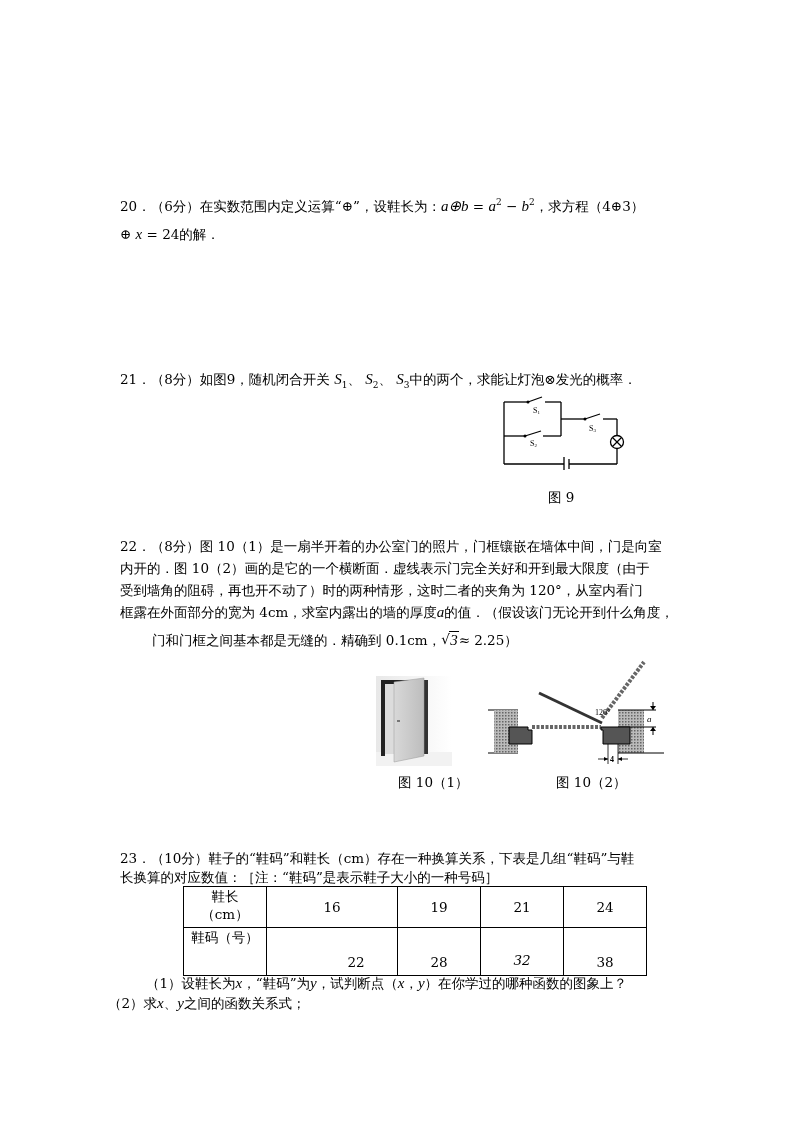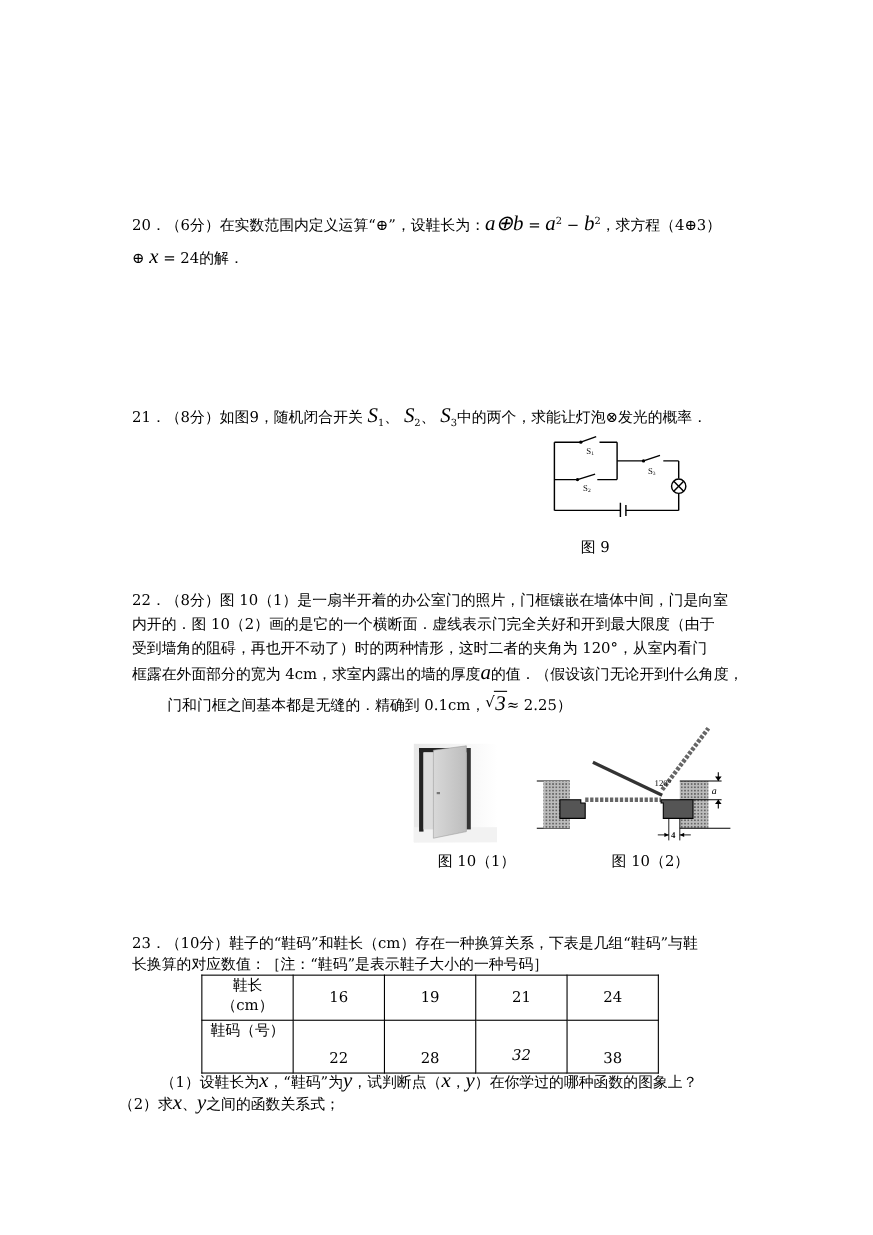--- a/index.html
+++ b/index.html
@@ -1,20 +1,20 @@
 <!DOCTYPE html>
 <html><head>
 <meta charset="utf-8">
 <style>
   html, body { margin: 0; padding: 0; background: #ffffff; }
   body { width: 794px; height: 1123px; position: relative; overflow: hidden;
          font-family: "DejaVu Serif", "Liberation Serif", serif; color: #000; font-size: 13.5px; }
   .abs { position: absolute; }
   .line { position: absolute; left: 120px; white-space: nowrap; line-height: 20px; }
-  .it { font-style: italic; font-family: "Liberation Serif", serif; font-size: 19px; }
+  .it { font-style: italic; font-family: "Liberation Serif", serif; font-size: 15px; }
   sub, sup { font-size: 9px; }
   .caption { position: absolute; font-size: 13.5px; white-space: nowrap; }
   table.shoe { position: absolute; left: 183px; top: 886px; border-collapse: collapse; }
   table.shoe td { border: 1px solid #000; text-align: center; font-size: 13.5px; height: 40px; padding: 0; }
   table.shoe td.hdr { width: 82px; line-height: 18px; vertical-align: top; }
   table.shoe td.val { width: 82px; }
   .sqrt { display: inline-block; position: relative; padding-left: 8px; }
   .sqrt-bar { border-top: 1px solid #000; padding: 0 1px; }
 </style>
 </head>
@@ -68,21 +68,21 @@
     <circle cx="33" cy="7" r="1.5"></circle>
       <circle cx="30" cy="41" r="1.5"></circle>
       <circle cx="90" cy="24" r="1.5"></circle>
   </g>
   <g font-family="Liberation Serif, serif" font-size="8" fill="#000">
     <text x="38" y="18">S<tspan font-size="5" dy="1">1</tspan></text>
     <text x="35" y="51">S<tspan font-size="5" dy="1">2</tspan></text>
     <text x="94" y="36">S<tspan font-size="5" dy="1">3</tspan></text>
   </g>
 </svg>
-<div class="caption" style="left:528px;top:489px;">图 9</div>
+<div class="caption" style="left:548px;top:489px;">图 9</div>
 
 <div class="line" style="top:536px;">
   <span>22．</span><span>（8分）</span><span>图 10（1）是一扇半开着的办公室门的照片，门框镶嵌在墙体中间，门是向室</span>
 </div>
 <div class="line" style="top:558px;"><span>内开的．图 10（2）画的是它的一个横断面．虚线表示门完全关好和开到最大限度（由于</span></div>
 <div class="line" style="top:580px;"><span>受到墙角的阻碍，再也开不动了）时的两种情形，这时二者的夹角为 120°，从室内看门</span></div>
 <div class="line" style="top:602px;">
   <span>框露在外面部分的宽为 4cm，求室内露出的墙的厚度</span><span class="it">a</span><span>的值．（假设该门无论开到什么角度，</span>
 </div>
 <div class="line" style="top:630px;margin-left:32px;">
@@ -162,21 +162,21 @@
   <tbody>
       <tr>
     <td class="hdr"><span>鞋长</span><br><span>（cm）</span></td>
     <td class="val">16</td>
     <td class="val">19</td>
     <td class="val">21</td>
     <td class="val">24</td>
   </tr>
   <tr>
     <td class="hdr">鞋码（号）</td>
-    <td class="val" style="vertical-align:bottom;padding-bottom:5px;">22</td>
+    <td class="val" style="vertical-align:bottom;padding-bottom:5px;padding-left:48px;">22</td>
     <td class="val" style="vertical-align:bottom;padding-bottom:5px;">28</td>
     <td class="val" style="vertical-align:bottom;padding-bottom:7px;font-style:italic;">32</td>
     <td class="val" style="vertical-align:bottom;padding-bottom:5px;">38</td>
   </tr>
 </tbody>
   </table>
 
 <div class="line" style="top:973px;left:118px;margin-left:28px;">
   <span>（1）设鞋长为</span><span class="it">x</span><span>，“鞋码”为</span><span class="it">y</span><span>，试判断点（</span><span class="it">x</span><span>，</span><span class="it">y</span><span>）在你学过的哪种函数的图象上？</span>
 </div>

